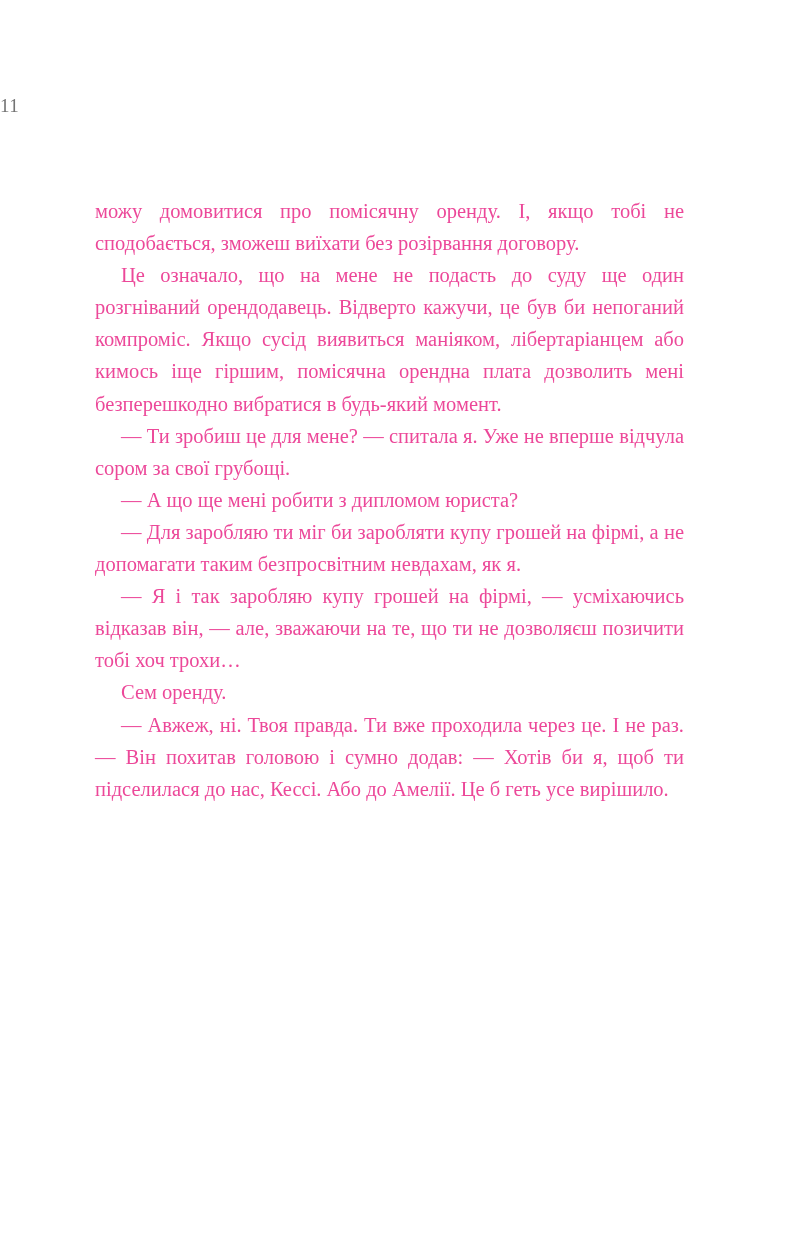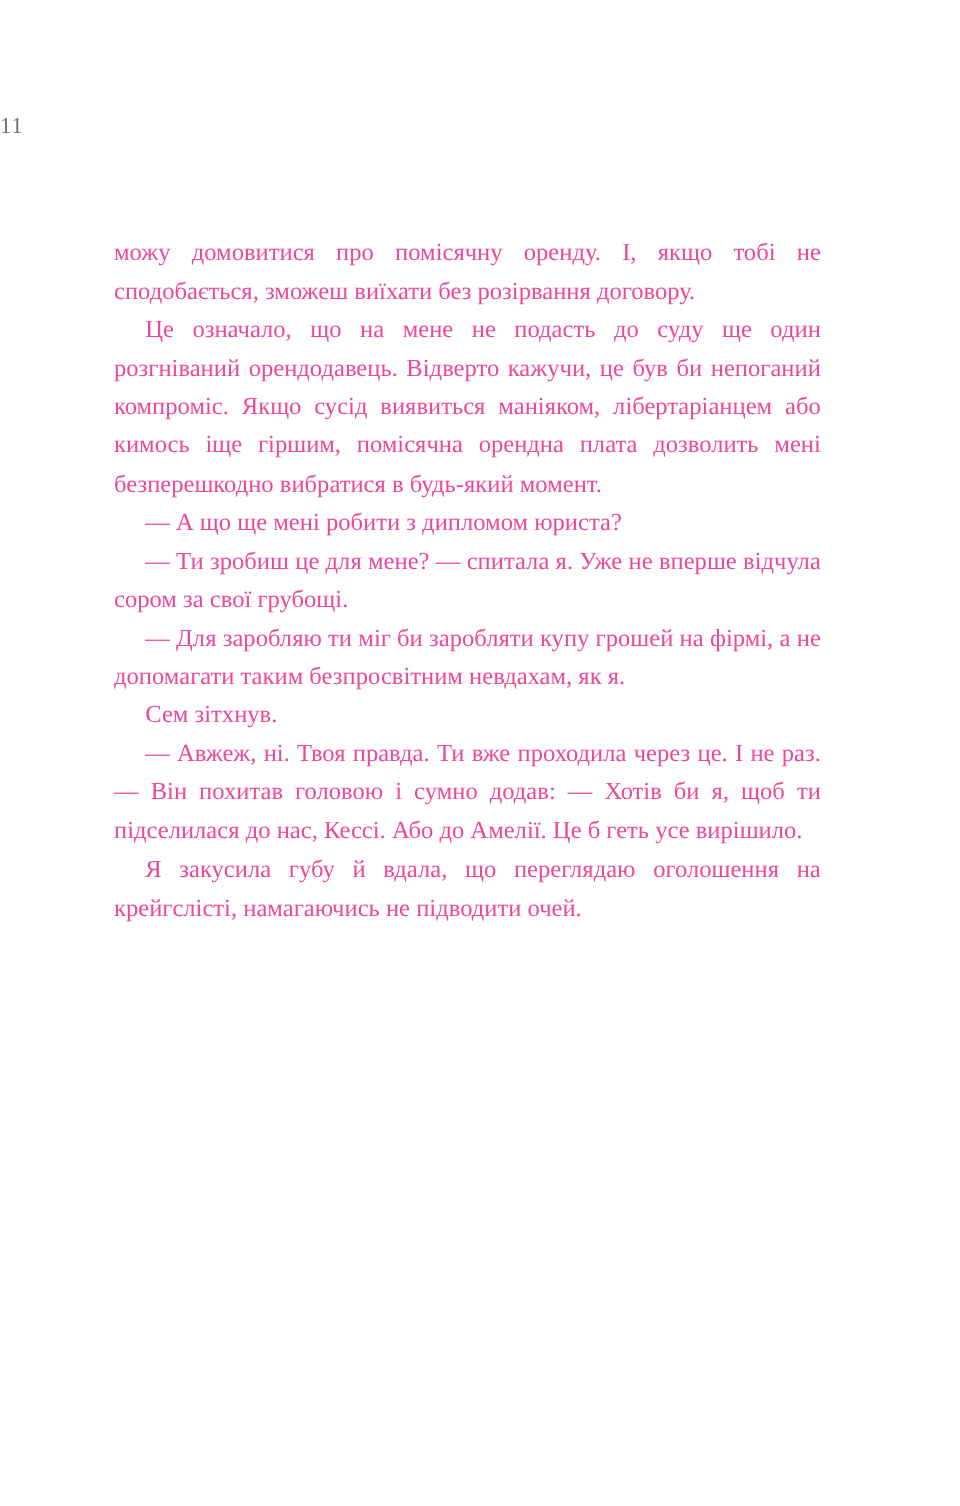--- a/index.html
+++ b/index.html
@@ -63,30 +63,30 @@
 <div class="page">
 
   <div class="folio">11</div>
 
   <div class="textblock">
 
     <p class="no-indent">можу домовитися про помісячну оренду. І, якщо тобі не сподобається, зможеш виїхати без розірвання договору.</p>
 
     <p>Це означало, що на мене не подасть до суду ще один розгніваний орендодавець. Відверто кажучи, це був би непоганий компроміс. Якщо сусід виявиться маніяком, лібертаріанцем або кимось іще гіршим, помісячна орендна плата дозволить мені безперешкодно вибратися в будь-який момент.</p>
 
+    <p>— Ти зробиш це для мене? — спитала я. Уже не вперше відчула сором за свої грубощі.</p>
+
     <p>— А що ще мені робити з дипломом юриста?</p>
-
-    <p>— Ти зробиш це для мене? — спитала я. Уже не вперше відчула сором за свої грубощі.</p>
 
     <p>— Для заробляю ти міг би заробляти купу грошей на фірмі, а не допомагати таким безпросвітним невдахам, як я.</p>
 
+    <p>— Я і так заробляю купу грошей на фірмі, — усміхаючись відказав він, — але, зважаючи на те, що ти не дозволяєш позичити тобі хоч трохи…</p>
 
 
-    <p>Сем зітхнув.</p>
+    <p>Сем оренду.</p>
 
     <p>— Авжеж, ні. Твоя правда. Ти вже проходила через це. І не раз. — Він похитав головою і сумно додав: — Хотів би я, щоб ти підселилася до нас, Кессі. Або до Амелії. Це б геть усе вирішило.</p>
 
-    <p>Я закусила губу й вдала, що переглядаю оголошення на крейгслісті, намагаючись не підводити очей.</p>
 
 
   </div>
 
 </div>
 
 </body></html>

